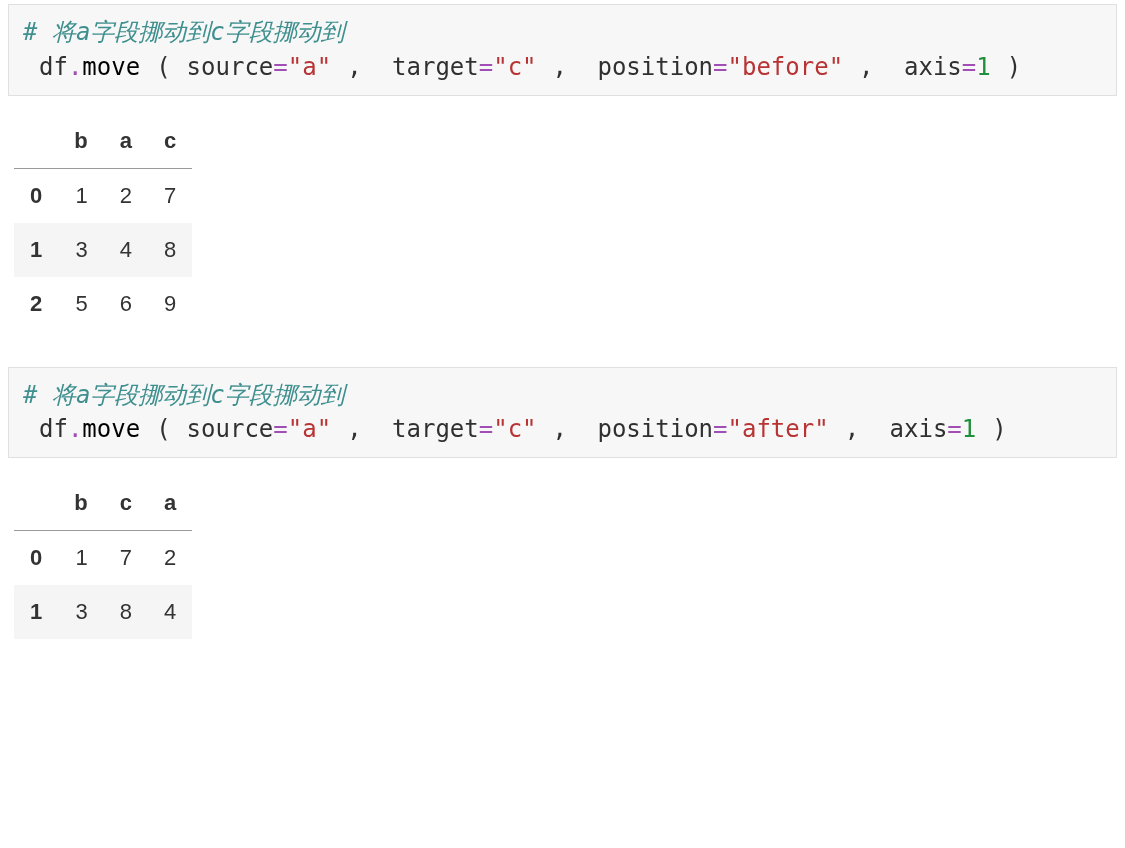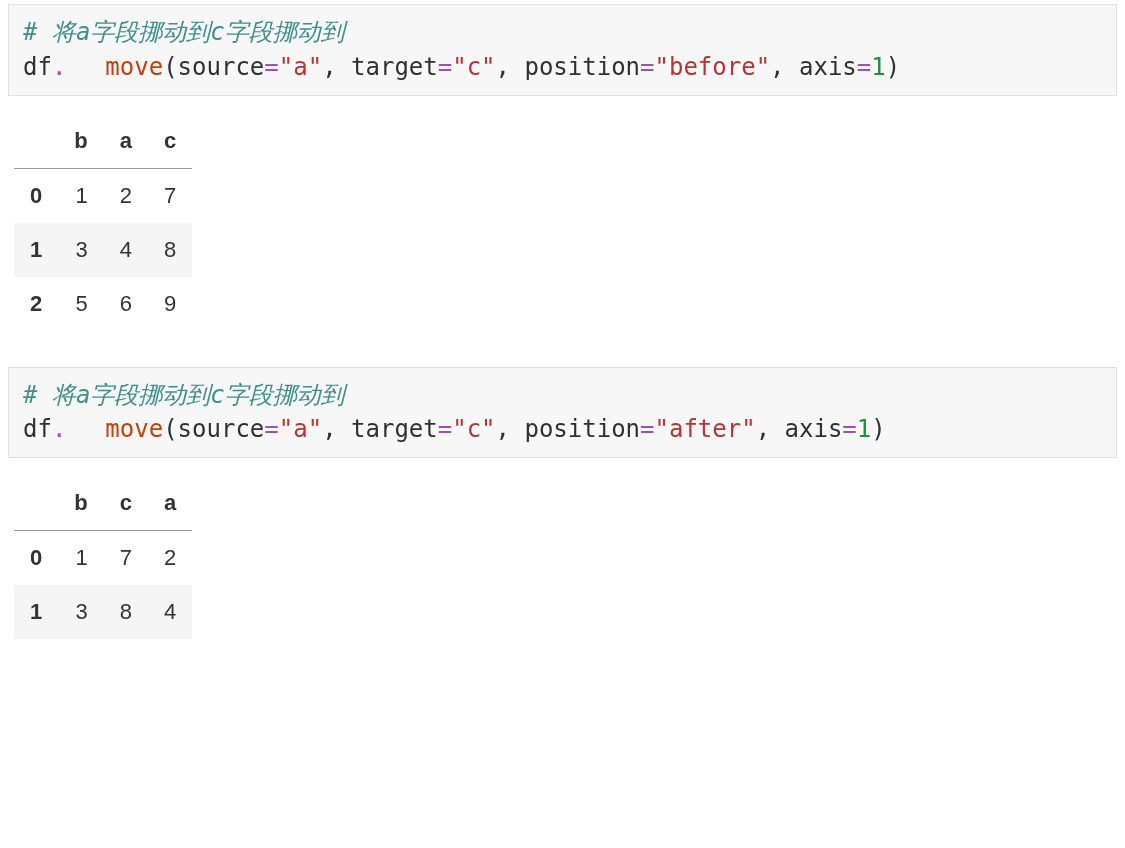--- a/index.html
+++ b/index.html
@@ -14,25 +14,25 @@
     border: 1px solid #e0e0e0;
     padding: 10px 14px;
     margin: 4px 8px 18px 8px;
     font-family: "DejaVu Sans Mono", Menlo, Consolas, monospace;
     font-size: 24px;
     line-height: 1.45;
     white-space: pre;
     color: #303030;
   }
   .c-comment { color: #3f8f8f; font-style: italic; }
-  .c-func    { color: #c2410c; margin-left: 39px; }
+  .c-func    { color: #000000; }
   .c-op      { color: #a04eb3; }
   .c-str     { color: #b83333; }
   .c-num     { color: #1f8f3b; }
-  .c-plain   { color: #303030; }
+  .c-plain   { color: #303030; margin-left: 16px; }
 
   .df-table {
     border-collapse: collapse;
     margin: 6px 0 36px 14px;
     font-family: "Helvetica Neue", Helvetica, Arial, sans-serif;
     font-size: 22px;
     color: #333;
   }
   .df-table th, .df-table td {
     padding: 14px 16px 14px 16px;

